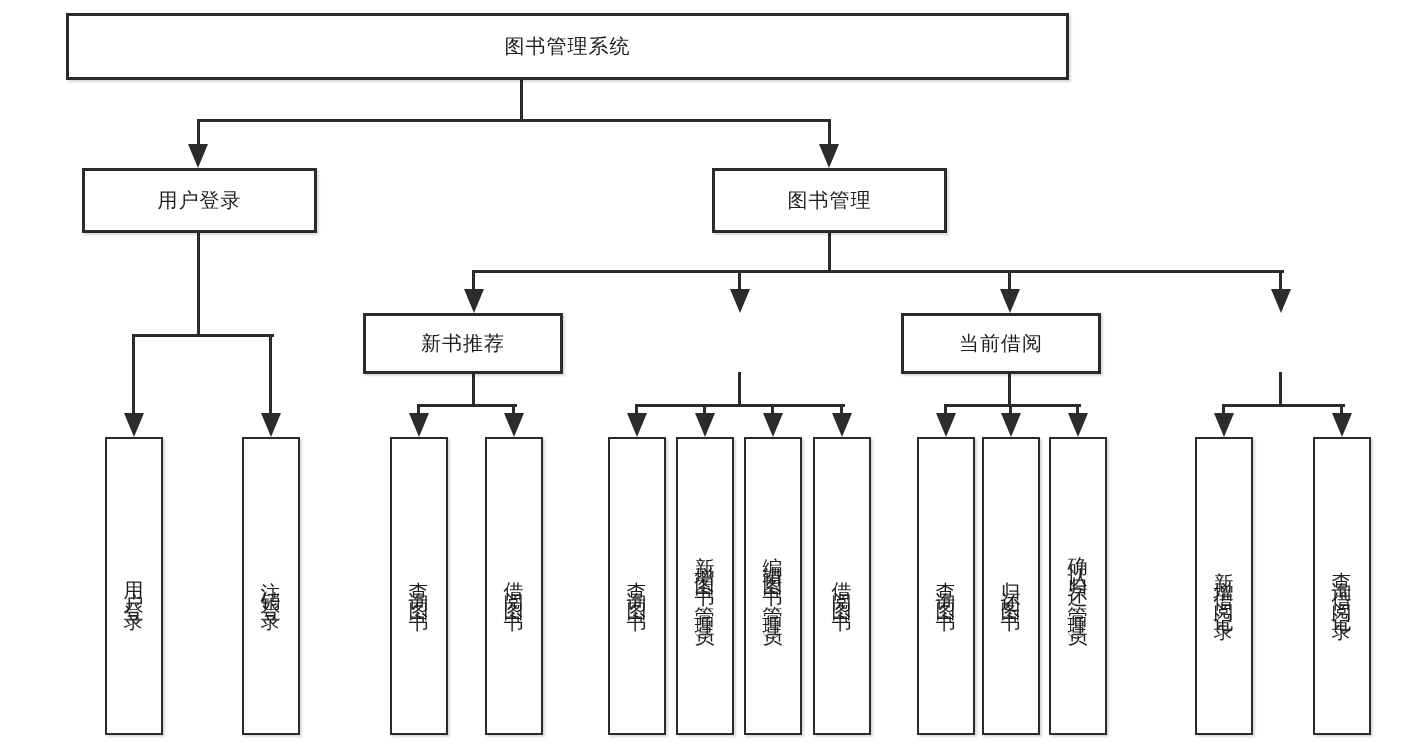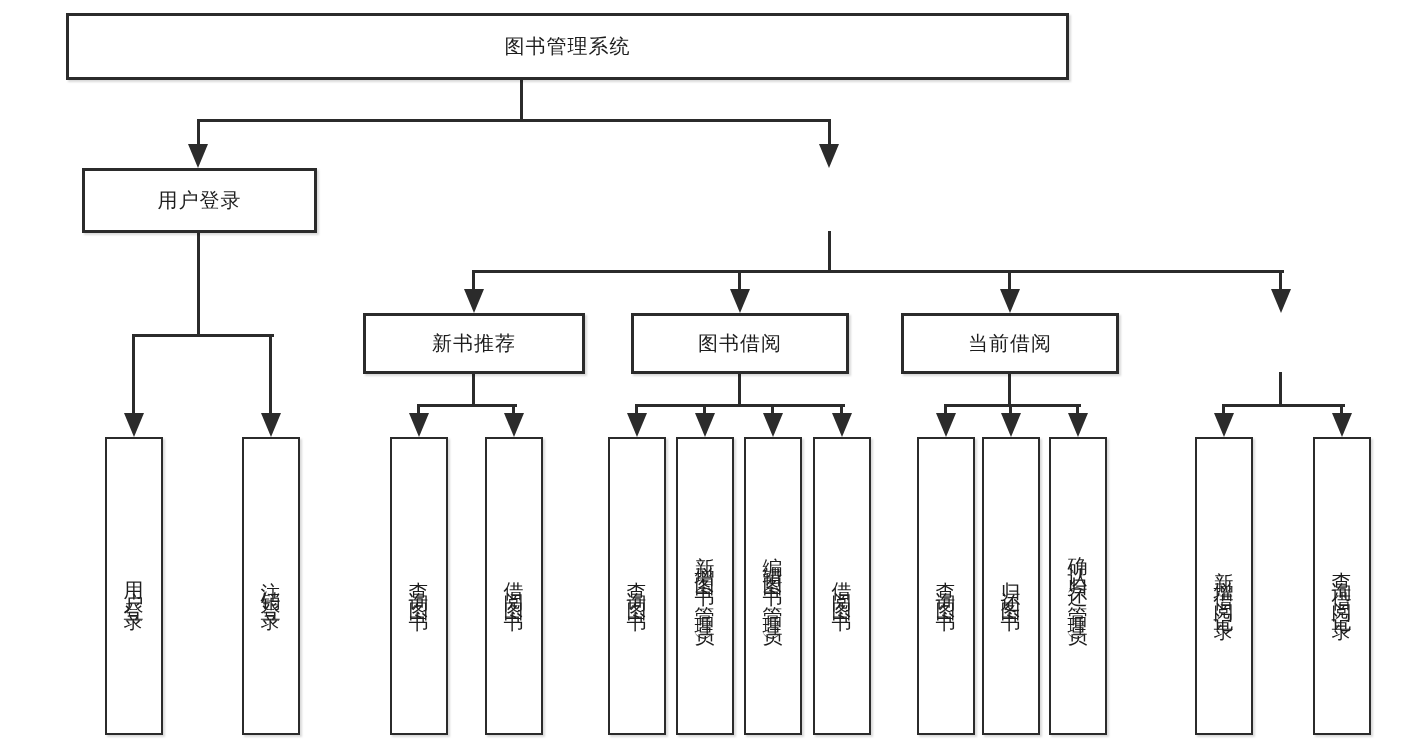--- a/index.html
+++ b/index.html
@@ -81,46 +81,46 @@
   <div class="vl" style="left:520px; top:66px; height:56px;"></div>
   <div class="hl" style="left:197px; top:119px; width:634px;"></div>
   <div class="vl" style="left:197px; top:119px; height:28px;"></div>
   <div class="arrow" style="left:188px; top:144px;"></div>
   <div class="vl" style="left:828px; top:119px; height:28px;"></div>
   <div class="arrow" style="left:819px; top:144px;"></div>
 
   <div class="box" style="left:82px; top:168px; width:235px; height:65px;">
     <span>用户登录</span>
   </div>
+  <div class="box" style="left:712px; top:168px; width:235px; height:65px;">
+    <span>图书管理</span>
+  </div>
 
   <div class="vl" style="left:197px; top:231px; height:106px;"></div>
   <div class="hl" style="left:132px; top:334px; width:142px;"></div>
   <div class="vl" style="left:132px; top:334px; height:82px;"></div>
   <div class="arrow" style="left:124px; top:413px;"></div>
   <div class="vl" style="left:269px; top:334px; height:82px;"></div>
   <div class="arrow" style="left:261px; top:413px;"></div>
 
   <div class="vl" style="left:828px; top:231px; height:42px;"></div>
   <div class="hl" style="left:472px; top:270px; width:812px;"></div>
   <div class="vl" style="left:472px; top:270px; height:22px;"></div>
   <div class="arrow" style="left:464px; top:289px;"></div>
   <div class="vl" style="left:738px; top:270px; height:22px;"></div>
   <div class="arrow" style="left:730px; top:289px;"></div>
   <div class="vl" style="left:1008px; top:270px; height:22px;"></div>
   <div class="arrow" style="left:1000px; top:289px;"></div>
   <div class="vl" style="left:1279px; top:270px; height:22px;"></div>
   <div class="arrow" style="left:1271px; top:289px;"></div>
 
-  <div class="box" style="left:363px; top:313px; width:222px; height:61px;">
+  <div class="box" style="left:363px; top:313px; width:200px; height:61px;">
     <span>新书推荐</span>
   </div>
-  <div class="box" style="left:631px; top:313px; width:218px; height:61px;">
-    <span>图书借阅</span>
-  </div>
-  <div class="box" style="left:901px; top:313px; width:218px; height:61px;">
+  <div class="box" style="left:901px; top:313px; width:200px; height:61px;">
     <span>当前借阅</span>
   </div>
 
   <div class="vl" style="left:472px; top:372px; height:35px;"></div>
   <div class="hl" style="left:417px; top:404px; width:100px;"></div>
   <div class="vl" style="left:417px; top:404px; height:12px;"></div>
   <div class="arrow" style="left:409px; top:413px;"></div>
   <div class="vl" style="left:512px; top:404px; height:12px;"></div>
   <div class="arrow" style="left:504px; top:413px;"></div>
 

